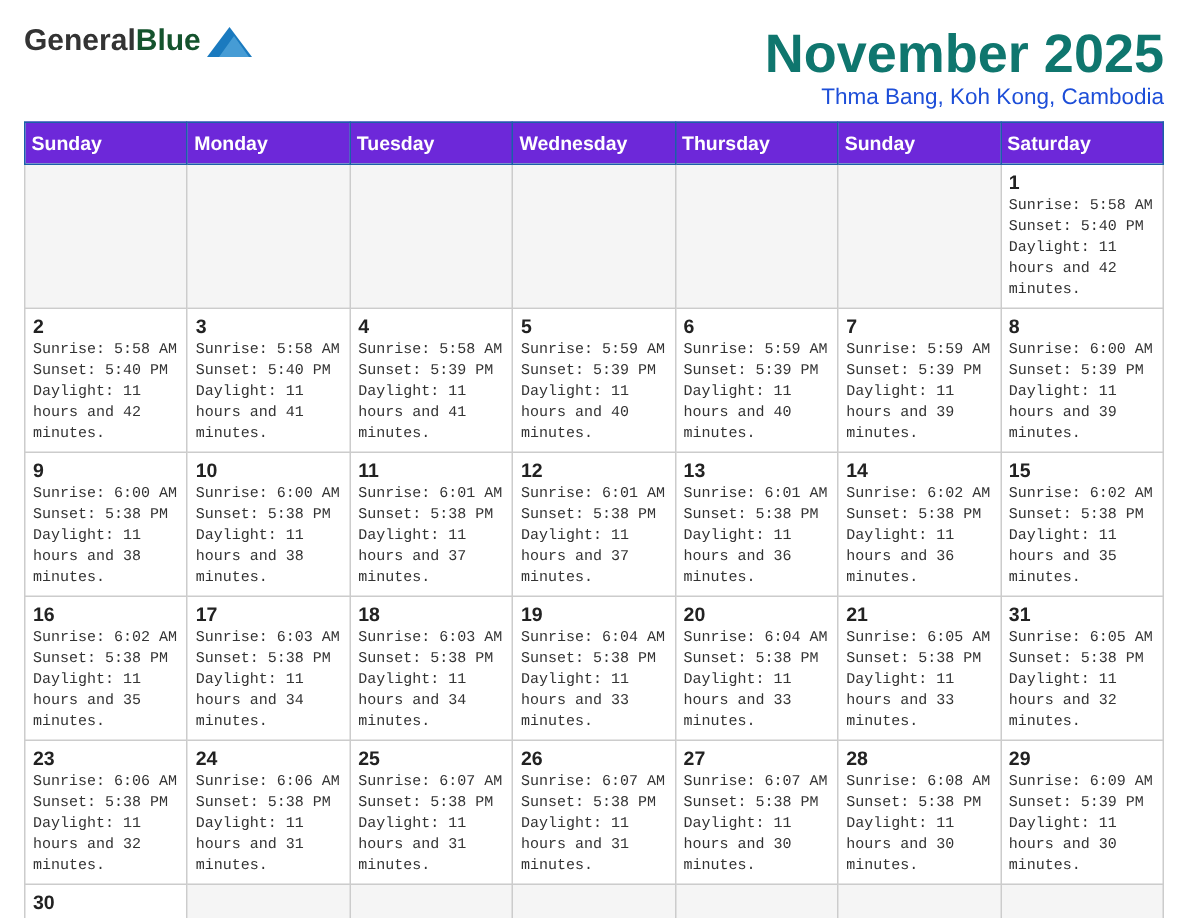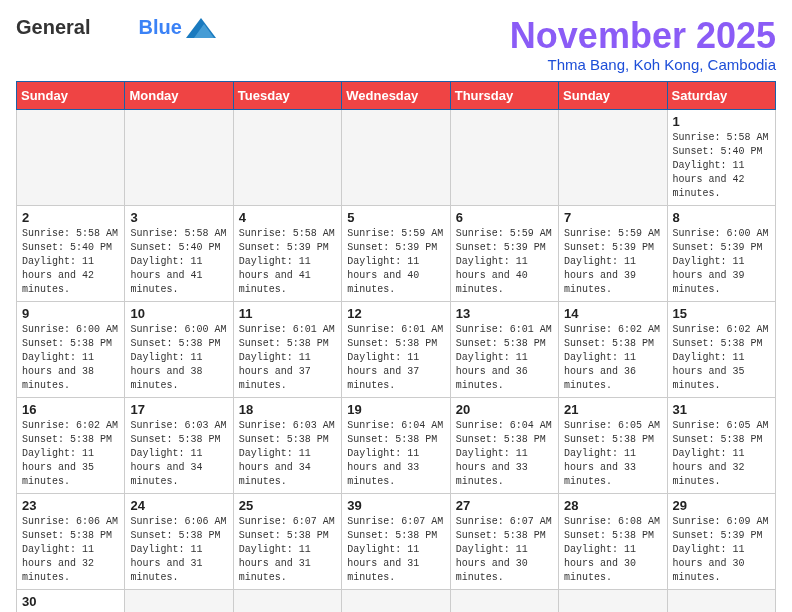--- a/index.html
+++ b/index.html
@@ -20,34 +20,34 @@
       display: flex;
       flex-direction: column;
       align-items: flex-start;
     }
     .title-area {
       text-align: right;
     }
     .month-title {
       font-size: 36px;
       font-weight: bold;
-      color: #8b5cf6;
+      color: #0f766e;
       line-height: 1.1;
     }
     .location {
       font-size: 15px;
       color: #1d4ed8;
     }
     .calendar {
       width: 100%;
       border-collapse: collapse;
       border: 1px solid #ccc;
     }
     .calendar th {
-      background: #ef4444;
+      background: #6d28d9;
       color: #fff;
       font-size: 13px;
       font-weight: bold;
       padding: 6px 4px;
       text-align: left;
       border: 1px solid #1a60a8;
     }
     .calendar td {
       border: 1px solid #ccc;
       vertical-align: top;
@@ -76,21 +76,21 @@
       min-height: 60px;
     }
   </style>
 </head>
 <body>
 
 <div class="header-area">
   <div class="logo">
     <div style="display:flex;align-items:center;gap:4px;">
       <div style="font-size:20px;font-weight:bold;color:#333;">
-        General<span style="color:#3b82f6;margin-left:48px;">Blue</span>
+        General<span style="color:#14532d;">Blue</span>
       </div>
       <svg width="30" height="20" viewBox="0 0 30 20">
         <polygon points="0,20 15,0 30,20" fill="#1a7abf"></polygon>
         <polygon points="8,20 18,6 28,20" fill="#5aabde" opacity="0.7"></polygon>
       </svg>
     </div>
   </div>
   <div class="title-area">
     <div class="month-title">November 2025</div>
     <div class="location">Thma Bang, Koh Kong, Cambodia</div>
@@ -219,21 +219,21 @@
         </td>
         <td>
           <span class="day-number">24</span>
           <div class="day-info">Sunrise: 6:06 AM<br>Sunset: 5:38 PM<br>Daylight: 11 hours and 31 minutes.</div>
         </td>
         <td>
           <span class="day-number">25</span>
           <div class="day-info">Sunrise: 6:07 AM<br>Sunset: 5:38 PM<br>Daylight: 11 hours and 31 minutes.</div>
         </td>
         <td>
-          <span class="day-number">39</span>
+          <span class="day-number">26</span>
           <div class="day-info">Sunrise: 6:07 AM<br>Sunset: 5:38 PM<br>Daylight: 11 hours and 31 minutes.</div>
         </td>
         <td>
           <span class="day-number">27</span>
           <div class="day-info">Sunrise: 6:07 AM<br>Sunset: 5:38 PM<br>Daylight: 11 hours and 30 minutes.</div>
         </td>
         <td>
           <span class="day-number">28</span>
           <div class="day-info">Sunrise: 6:08 AM<br>Sunset: 5:38 PM<br>Daylight: 11 hours and 30 minutes.</div>
         </td>

